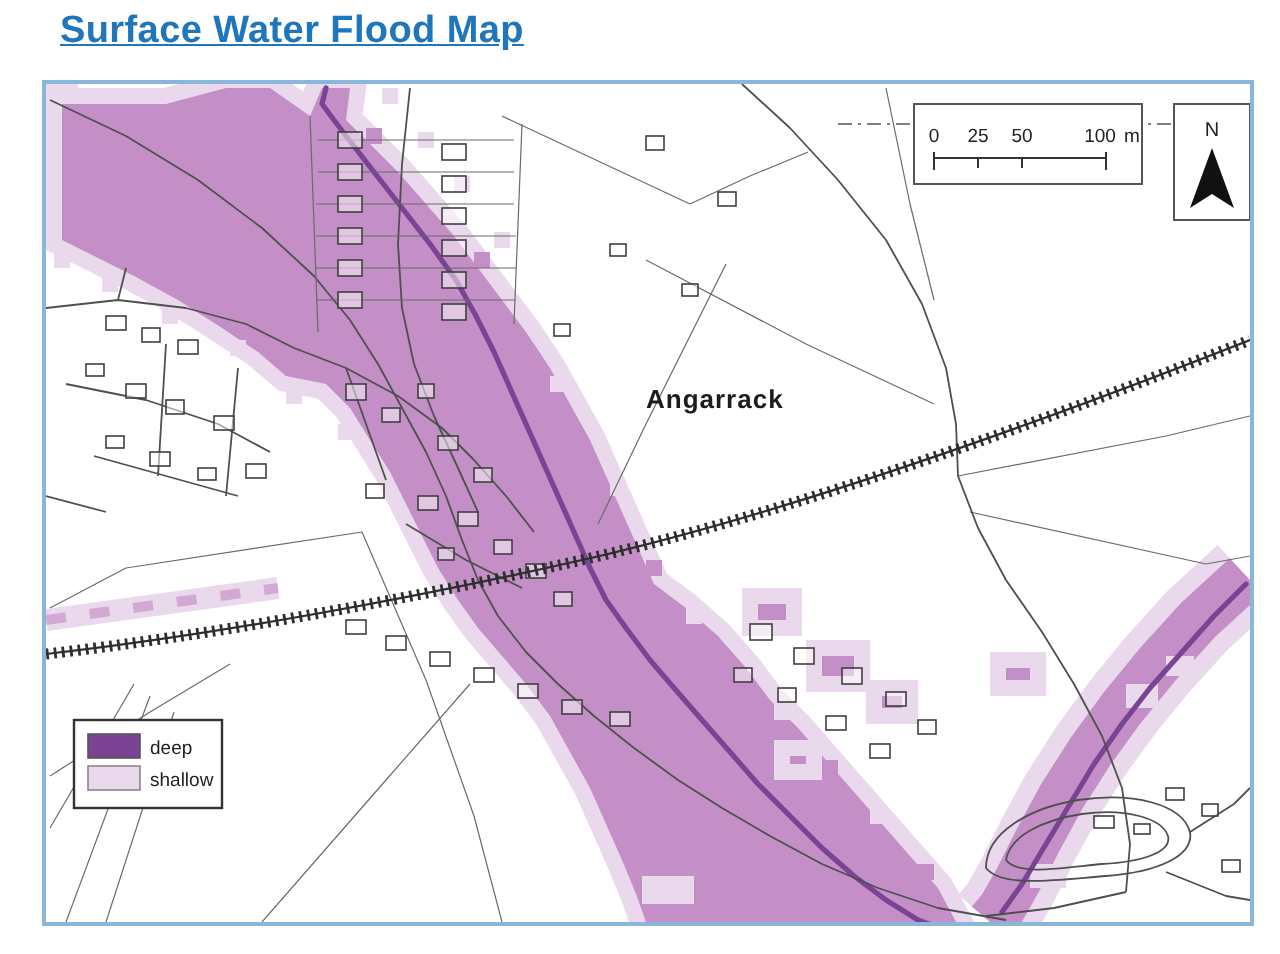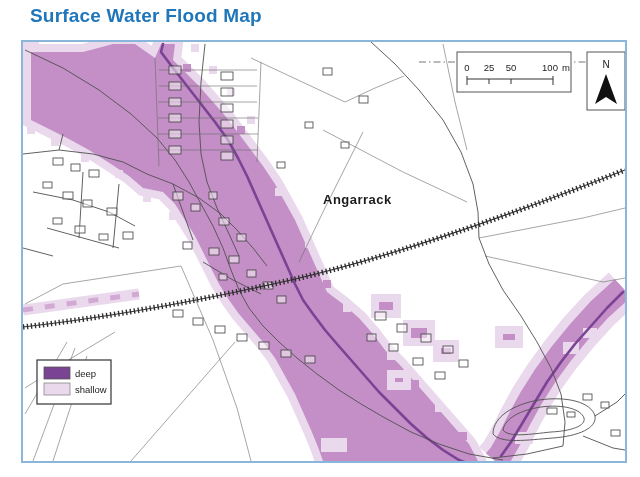--- a/index.html
+++ b/index.html
@@ -1,19 +1,19 @@
 <!DOCTYPE html>
 <html><head>
 <meta charset="utf-8">
 <style>
   html,body{margin:0;padding:0;background:#fff;}
   .page{position:relative;width:640px;height:477px;background:#fff;overflow:hidden;
         font-family:"Liberation Sans",sans-serif;}
   .title{position:absolute;left:30px;top:5px;font-size:19px;font-weight:700;
-         color:#1f76bb;letter-spacing:.2px;}
+         color:#1f76bb;letter-spacing:.2px;text-decoration:underline;}
   .map-frame{position:absolute;left:21px;top:40px;width:602px;height:419px;
              border:2px solid #8ab6dc;background:#fff;}
   .map-frame svg{display:block;width:602px;height:419px;}
   
   .fld-light{fill:#ead9ec;stroke:#ead9ec;}
   .fld-main{fill:#c48fc6;stroke:none;}
   .px-l{fill:#ead9ec;}
   .px-m{fill:#c48fc6;}
   .deep-line{fill:none;stroke:#7a4394;stroke-width:2.6;stroke-linejoin:round;stroke-linecap:round;}
   .road{fill:none;stroke:#4f4f4f;stroke-width:.9;stroke-linejoin:round;}

